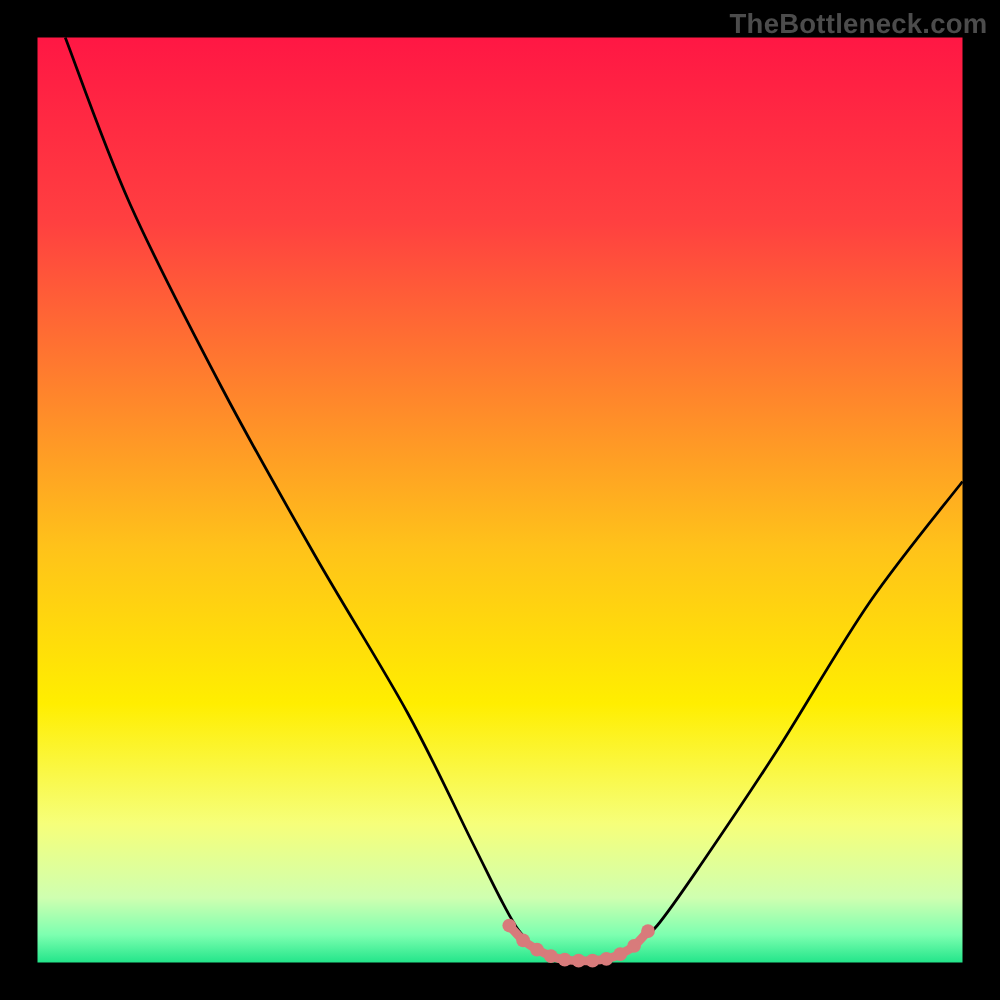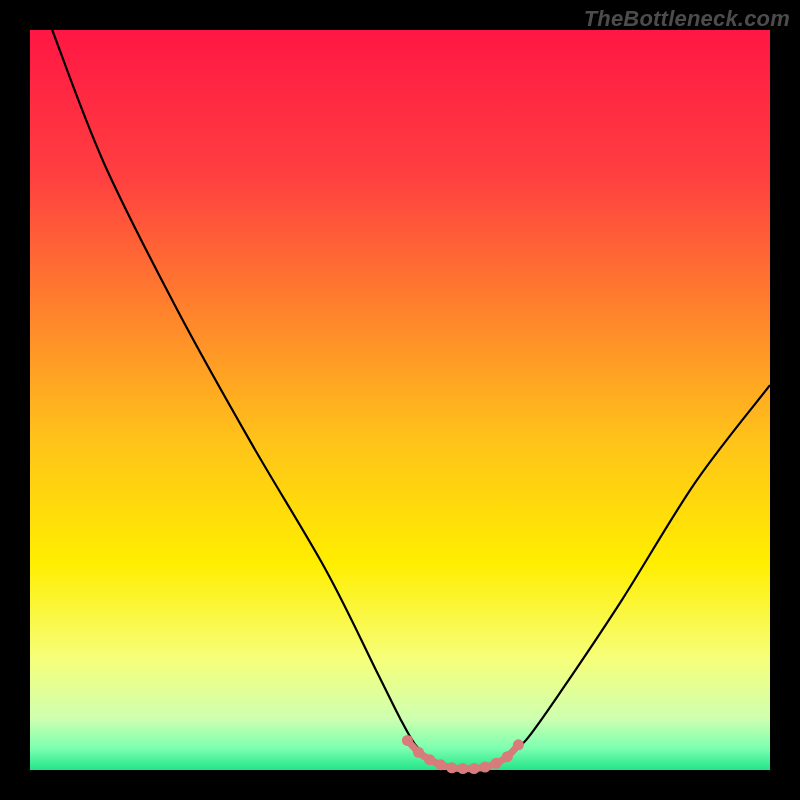--- a/index.html
+++ b/index.html
@@ -18,21 +18,20 @@
     background: #000;
   }
   .watermark {
     position: absolute;
     top: 6px;
     right: 10px;
     color: #4c4c4c;
     font-size: 22px;
     font-weight: 600;
     letter-spacing: 0.2px;
-    font-style: italic;
   }
   svg {
     display: block;
   }
 </style>
 </head>
 <body>
 
 <div class="frame">
 

